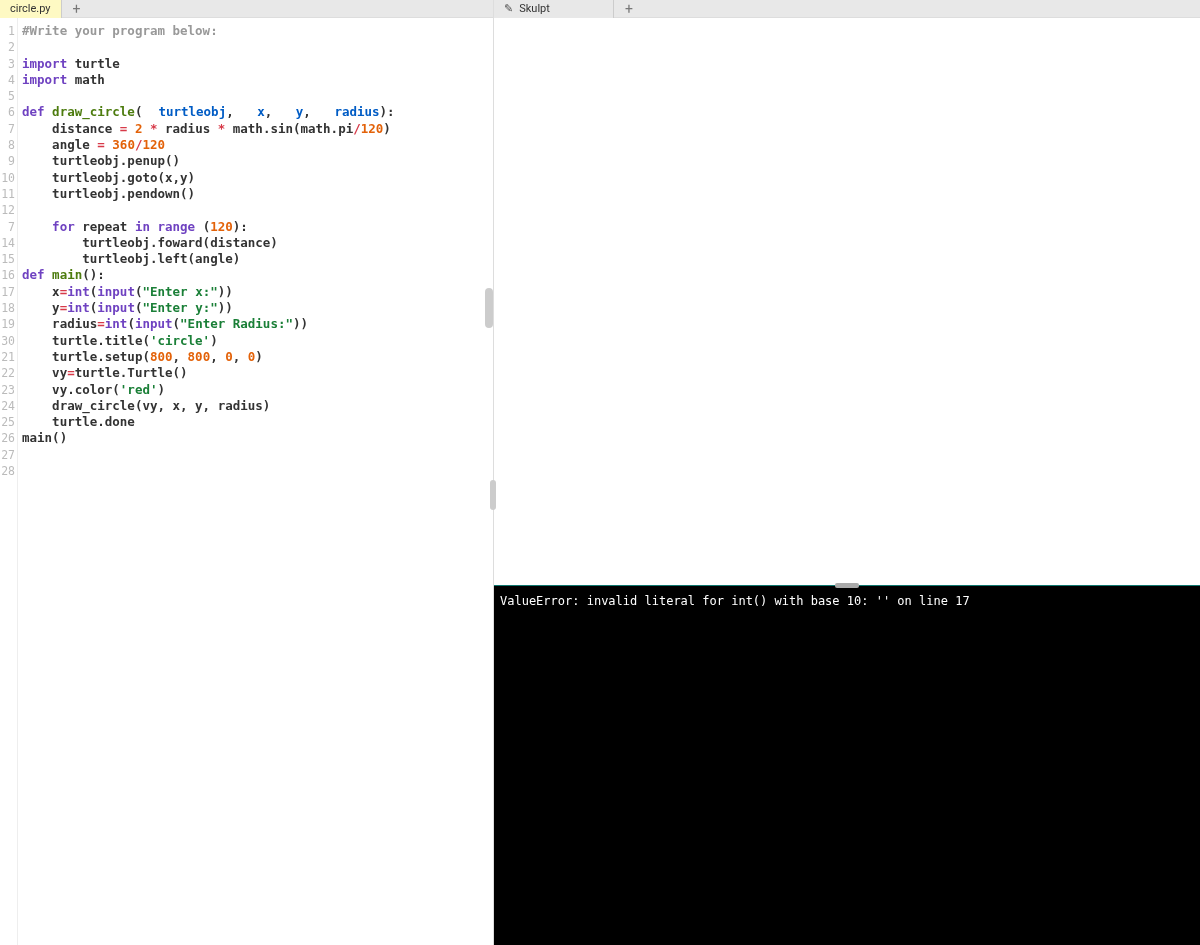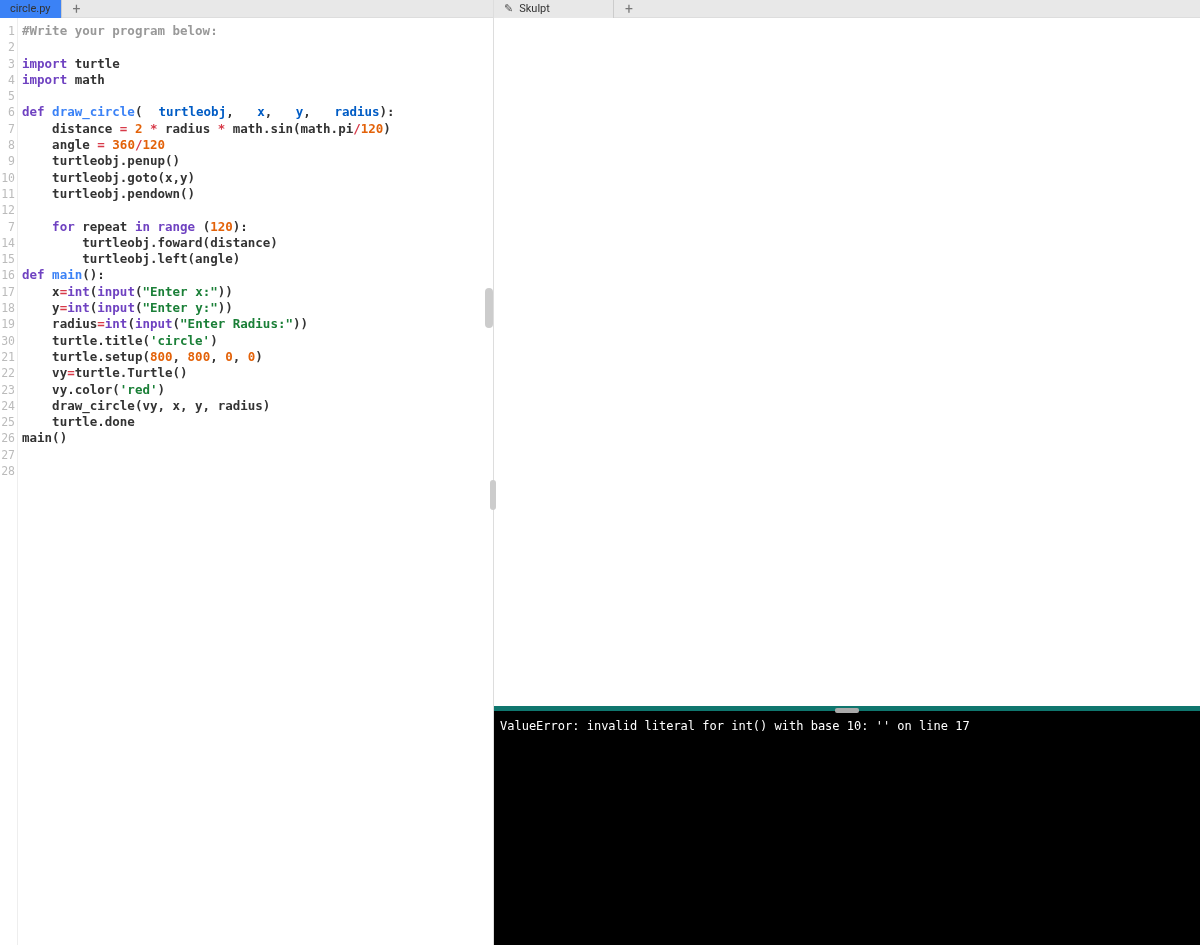--- a/index.html
+++ b/index.html
@@ -35,21 +35,21 @@
   height: 18px;
   display: flex;
   align-items: center;
   padding: 0 10px;
   font-size: 11px;
   color: #333;
   border-right: 1px solid #ccc;
   cursor: pointer;
 }
 .tab.active {
-  background: #3b82f6;
+  background: #fef9c3;
 }
 .tab-add {
   width: 30px;
   height: 18px;
   display: flex;
   align-items: center;
   justify-content: center;
   color: #777;
   font-size: 14px;
   cursor: pointer;
@@ -87,49 +87,49 @@
 .code {
   flex: 1;
   padding-top: 5px;
   padding-left: 4px;
   white-space: pre;
   color: #333;
   font-weight: bold;
 }
 .code .line { height: 16.3px; }
 .kw { color: #6f42c1; }
-.fn { color: #3b82f6; text-align: right; }
+.fn { color: #4d7c0f; text-align: right; }
 .param { color: #005cc5; margin-left: 16px; }
 .num { color: #e36209; }
 .str2 { color: #1a7f37; }
 .cmt { color: #999; }
 .op { color: #a2000a; color:#d73a49;}
 .bi { color: #6f42c1; text-align: right; }
 .vscroll {
   position: absolute;
   right: 0;
   top: 270px;
   width: 8px;
   height: 40px;
   background: #ccc;
   border-radius: 4px;
 }
 .output-canvas {
   flex: 1;
   background: #fff;
 }
 .console {
-  height: 239px;
+  height: 360px;
   background: #000;
   color: #fff;
   font-family: "Menlo", "Consolas", monospace;
   font-size: 12px;
   padding: 8px 6px;
   position: relative;
-  border-top: 5px solid #0f766e;
+  border-top: 1px solid #0f766e;
 }
 .console-handle {
   position: absolute;
   top: -3px;
   left: 50%;
   transform: translateX(-50%);
   width: 24px;
   height: 5px;
   background: #aaa;
   border-radius: 2px;

